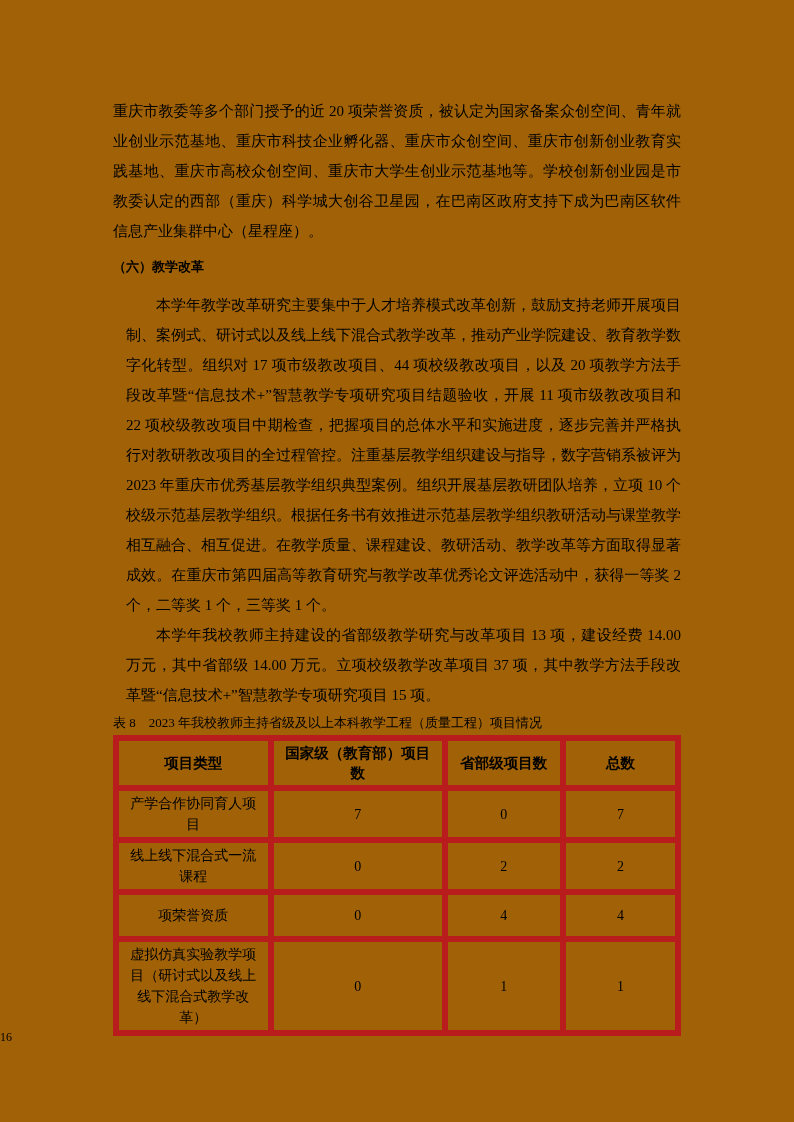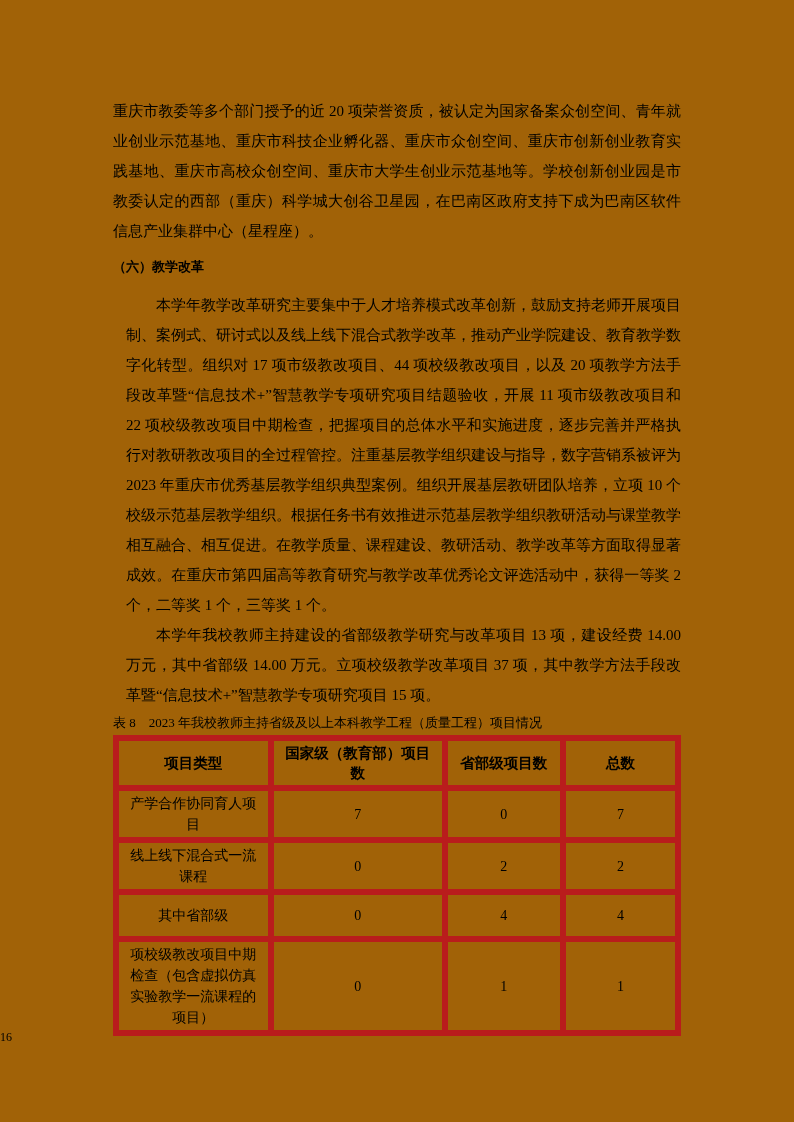--- a/index.html
+++ b/index.html
@@ -124,27 +124,27 @@
           <td>0</td>
           <td>7</td>
         </tr>
         <tr>
           <td>线上线下混合式一流课程</td>
           <td>0</td>
           <td>2</td>
           <td>2</td>
         </tr>
         <tr>
-          <td>其中省部级</td>
+          <td>项荣誉资质</td>
           <td>0</td>
           <td>4</td>
           <td>4</td>
         </tr>
         <tr>
-          <td>项校级教改项目中期检查（包含虚拟仿真实验教学一流课程的项目）</td>
+          <td>虚拟仿真实验教学项目（研讨式以及线上线下混合式教学改革）</td>
           <td>0</td>
           <td>1</td>
           <td>1</td>
         </tr>
       </tbody>
     </table>
 
   </div>
 
   <div class="page-number">16</div>

